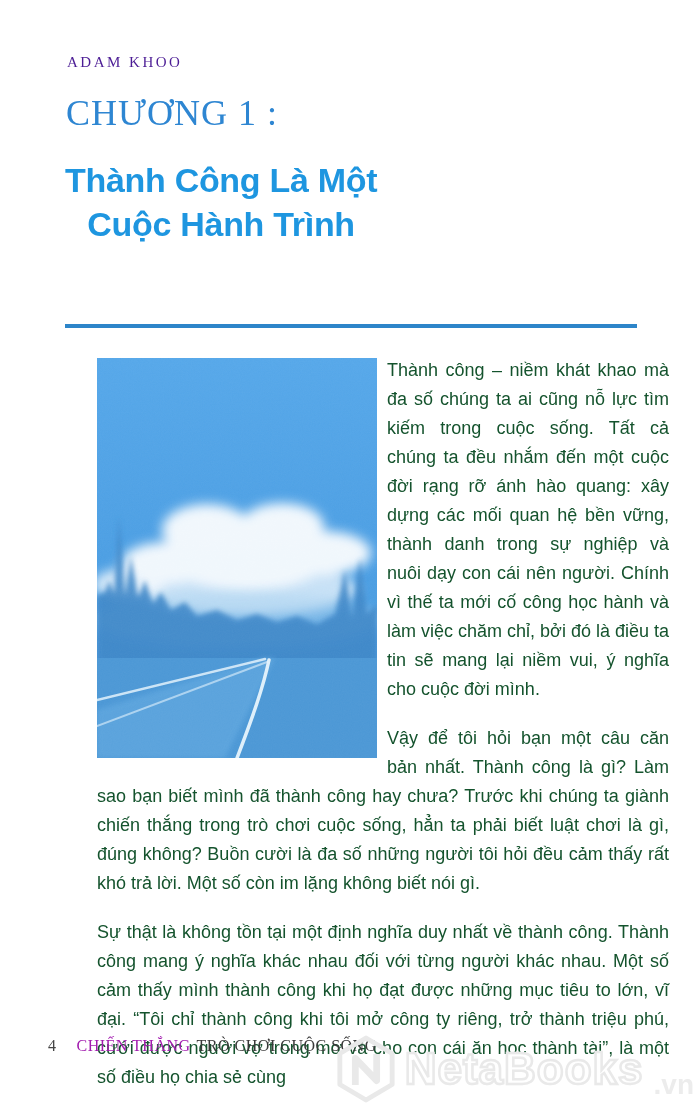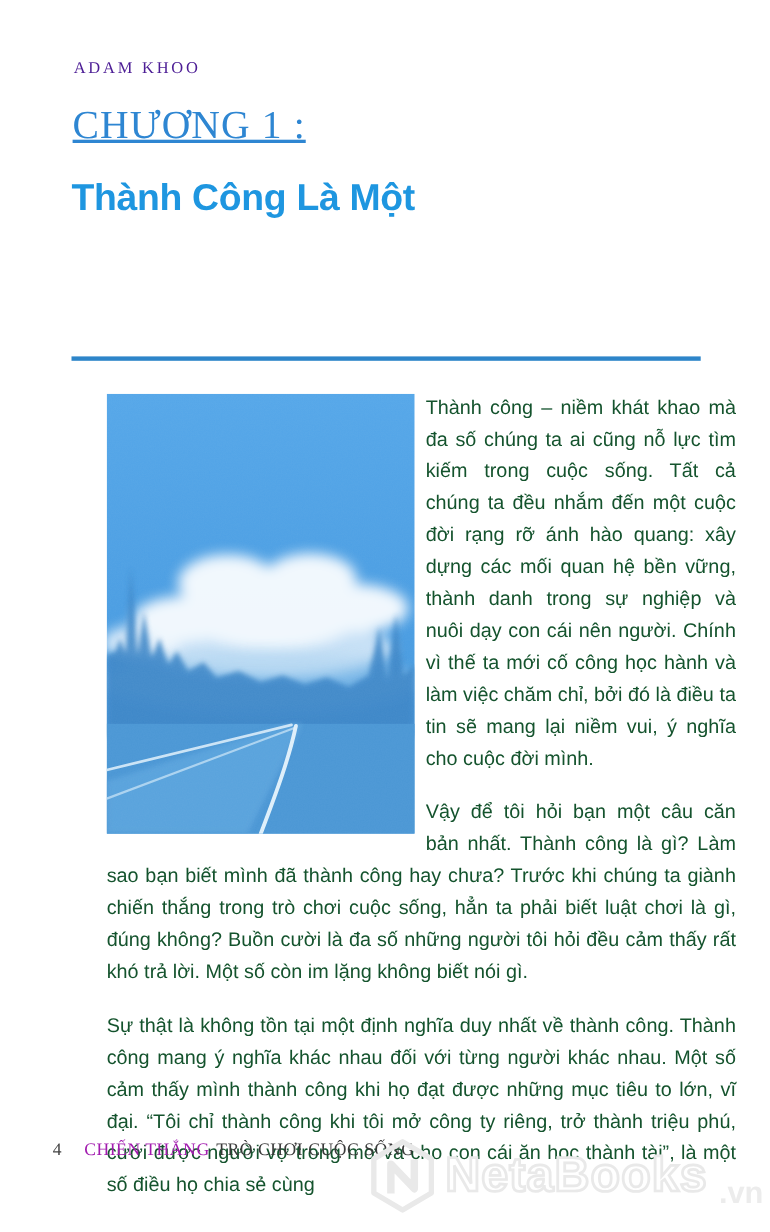--- a/index.html
+++ b/index.html
@@ -8,21 +8,21 @@
     font-family:"Liberation Sans","DejaVu Sans",sans-serif;
   }
   .author{
     position:absolute;top:54px;left:67px;
     font-family:"Liberation Serif","DejaVu Serif",serif;
     font-size:15px;letter-spacing:2.5px;color:#4c1d95;
   }
   .chapter{
     position:absolute;top:92px;left:66px;
     font-family:"Liberation Serif","DejaVu Serif",serif;
-    font-size:36px;letter-spacing:1px;color:#2e86d2;text-decoration:underline;
+    font-size:36px;letter-spacing:1px;color:#2e86d2;
   }
   .title{
     position:absolute;top:158px;left:65px;margin:0;
     font-size:34px;font-weight:bold;line-height:44px;color:#1e96e0;
     letter-spacing:-0.3px;
     text-align:center;
   }
   .rule{
     position:absolute;top:324px;left:65px;width:572px;height:4px;background:#2d85c9;
   }
@@ -58,21 +58,21 @@
 </style>
 </head>
 <body>
 
 <div class="page">
 
   <div class="author">ADAM KHOO</div>
 
   <div class="chapter">CHƯƠNG 1 :</div>
 
-  <h1 class="title"><span>Thành Công Là Một</span><br></h1>
+  <h1 class="title"><span>Thành Công Là Một</span><br><span>Cuộc Hành Trình</span></h1>
 
   <div class="rule"></div>
 
   <div class="content">
     <div class="photo">
       <svg viewBox="0 0 280 400" preserveAspectRatio="none">
         <defs>
           <linearGradient id="sky" x1="0" y1="0" x2="0" y2="1">
             <stop offset="0" stop-color="#55a7e9"></stop>
             <stop offset="0.55" stop-color="#4a9de2"></stop>

